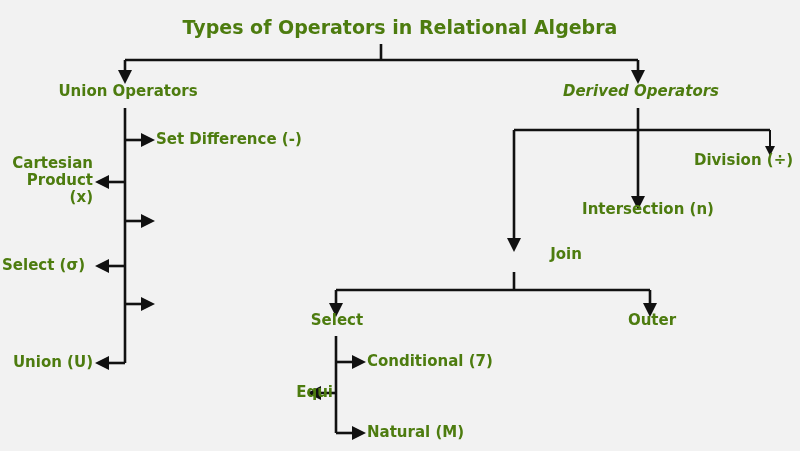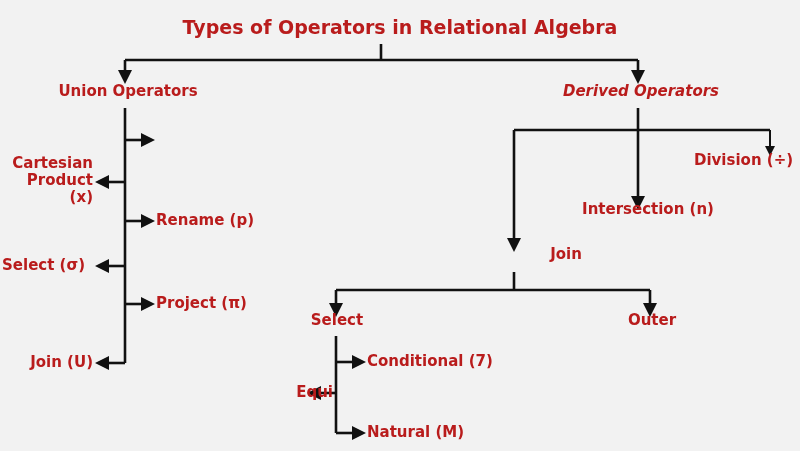--- a/index.html
+++ b/index.html
@@ -18,21 +18,21 @@
   }
   #diagram-svg {
     position: absolute;
     left: 0;
     top: 0;
     width: 800px;
     height: 451px;
   }
   .node {
     position: absolute;
-    color: #b91c1c;
+    color: #4d7c0f;
     font-weight: bold;
     font-size: 15px;
     line-height: 17px;
     letter-spacing: 0px;
     white-space: pre;
   }
   .node.center  { transform: translateX(-50%); text-align: center; }
   .node.rightal { transform: translateX(-100%); text-align: right; }
   .title {
     font-size: 19px;
@@ -116,30 +116,29 @@
       <polygon points="321,386 321,400 307,393"></polygon>
       <polygon points="352,426 352,440 366,433"></polygon>
     </g>
   </svg>
 
   <div class="node title center" style="left:400px; top:16px;">Types of Operators in Relational Algebra</div>
 
   <div class="node center" style="left:128px; top:83px;">Union Operators</div>
   <div class="node center" style="left:641px; top:83px;font-style:italic;">Derived Operators</div>
 
+  <div class="node" style="left:156px; top:131px;">Set Difference (-)</div>
 
   <div class="node rightal" style="left:93px; top:155px;"><span>Cartesian</span><br><span>Product</span><br><span>(x)</span></div>
 
-  <div class="node" style="left:156px; top:212px;">Rename (p)</div>
 
   <div class="node rightal" style="left:85px; top:257px;">Select (σ)</div>
 
-  <div class="node" style="left:156px; top:295px;">Project (π)</div>
 
-  <div class="node rightal" style="left:93px; top:354px;">Join (U)</div>
+  <div class="node rightal" style="left:93px; top:354px;">Union (U)</div>
 
   <div class="node" style="left:694px; top:152px;">Division (÷)</div>
 
   <div class="node center" style="left:648px; top:201px;">Intersection (n)</div>
 
   <div class="node center" style="left:538px; top:246px;margin-left:28px;">Join</div>
 
   <div class="node center" style="left:337px; top:312px;">Select</div>
   <div class="node center" style="left:652px; top:312px;">Outer</div>
 

